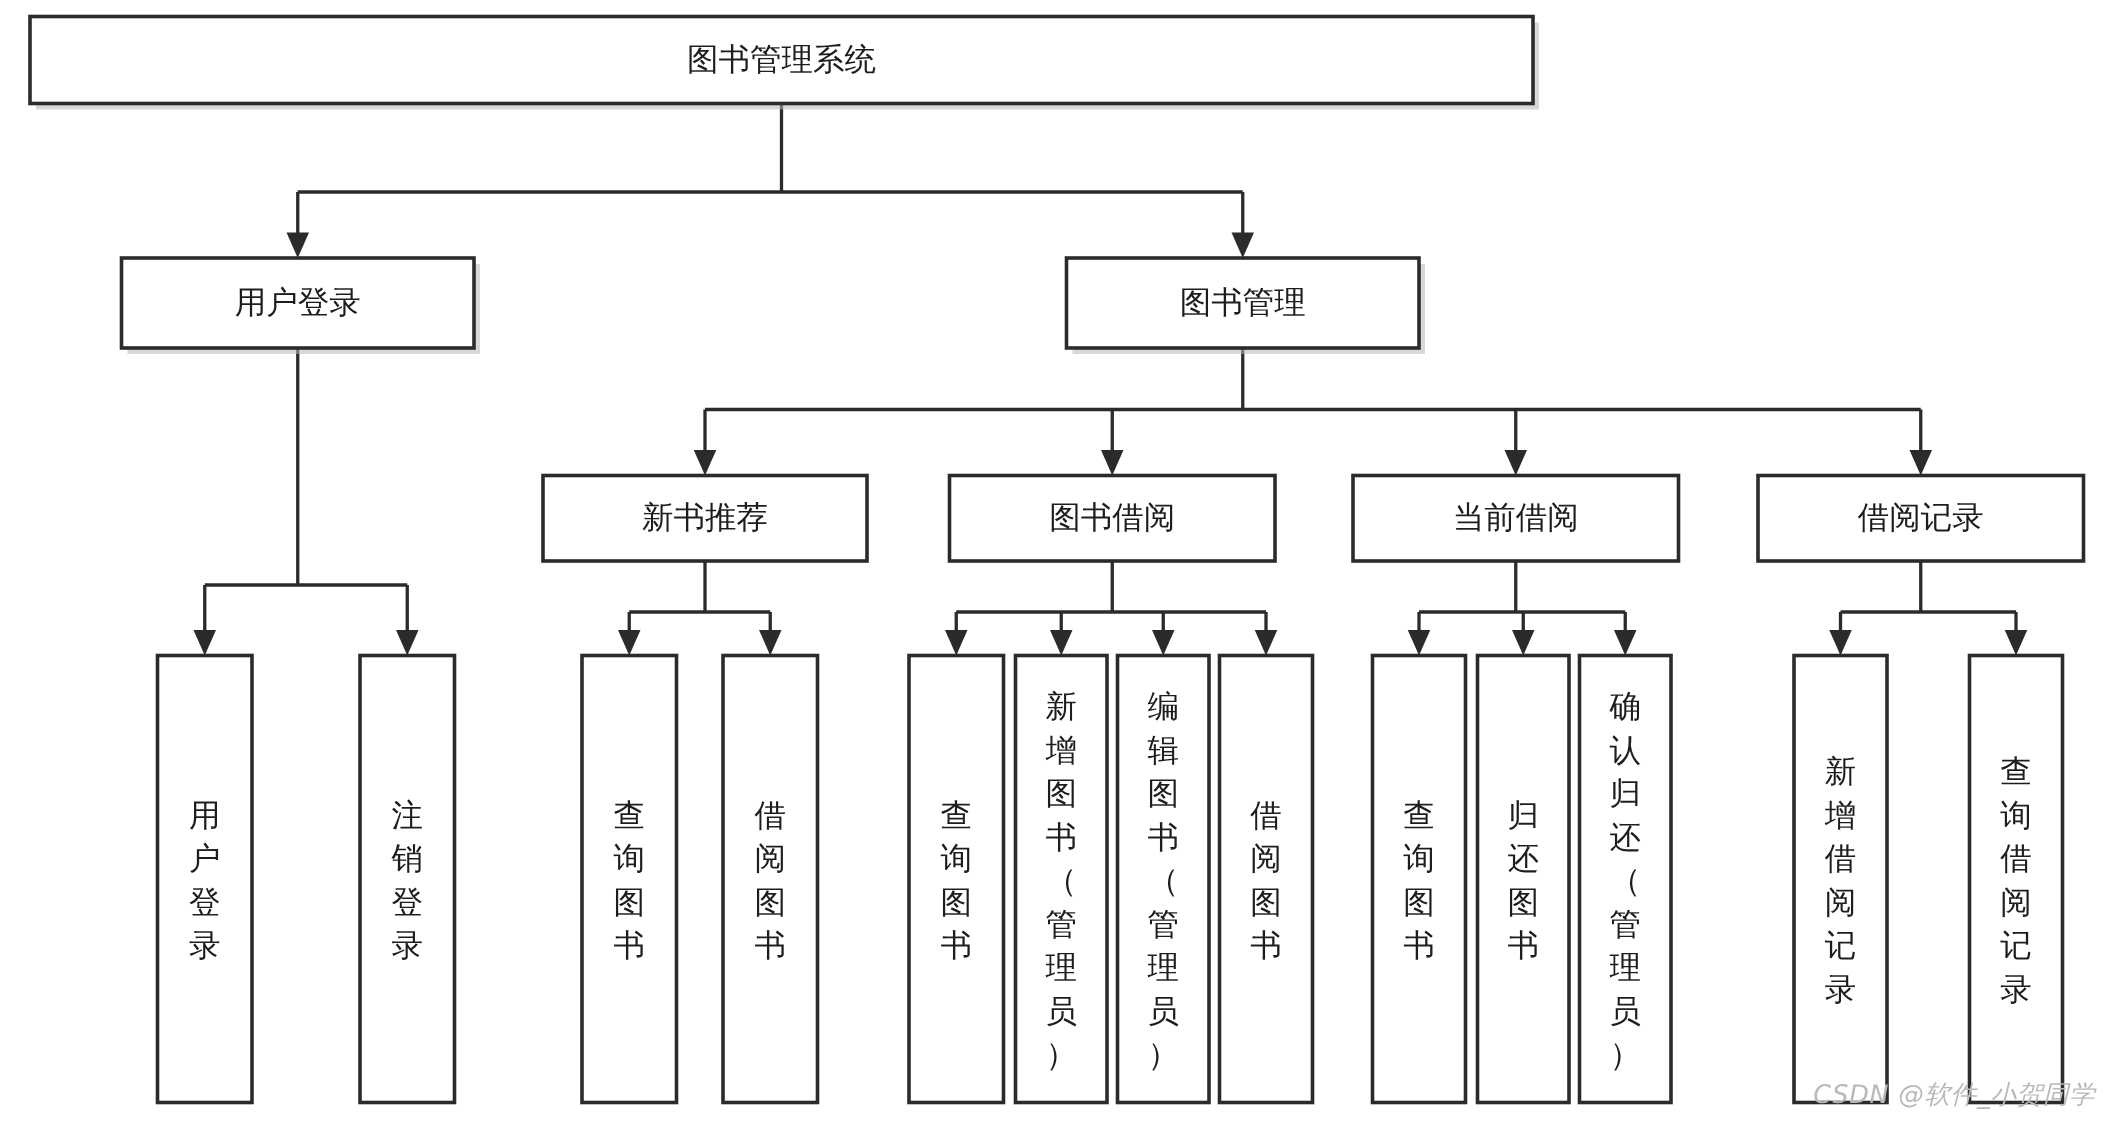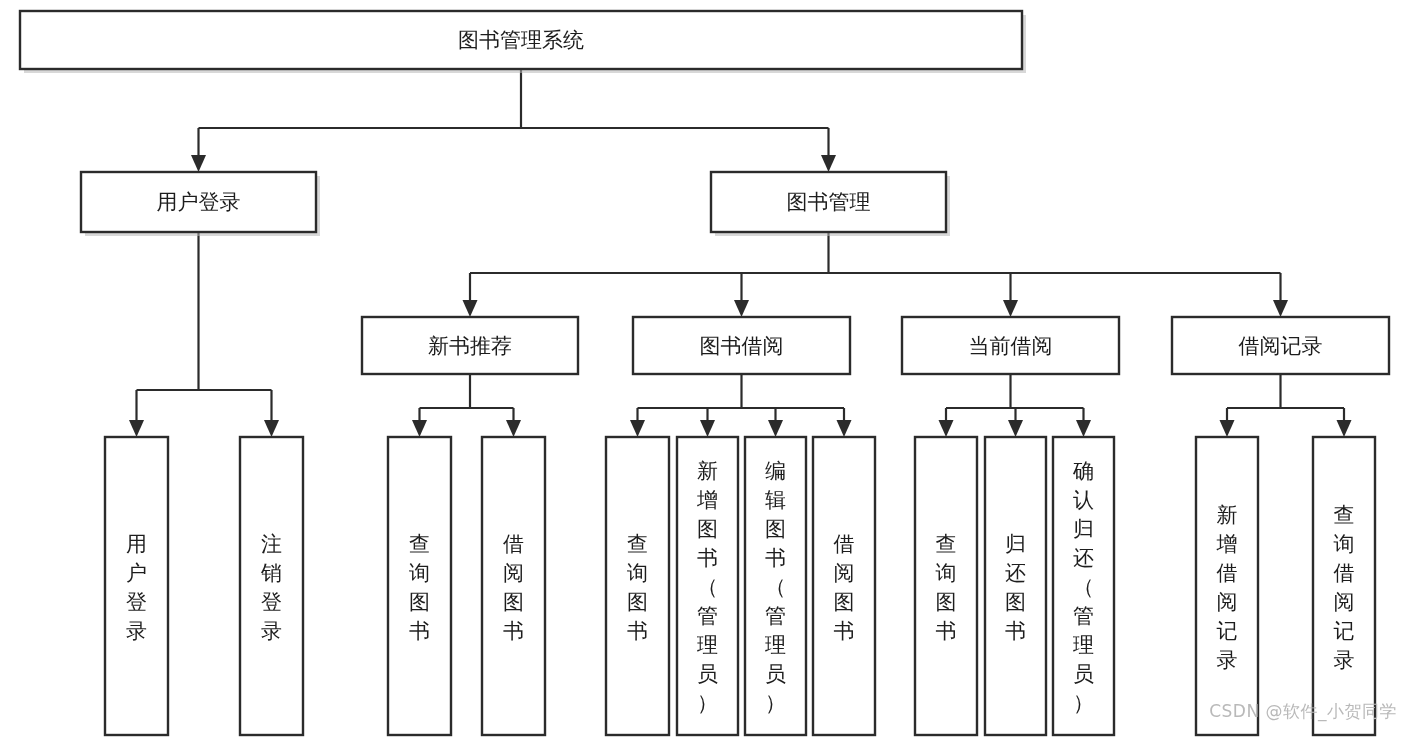--- a/index.html
+++ b/index.html
@@ -48,26 +48,27 @@
   }
   .node-label-vertical {
     font-family: "DejaVu Sans", "Liberation Sans", sans-serif;
     fill: #1d1d1d;
     font-size: 21px;
     text-anchor: middle;
   }
   .watermark {
     position: absolute;
     right: 8px;
-    bottom: 24px;
+    bottom: 6px;
     font-family: "DejaVu Sans", "Liberation Sans", sans-serif;
     font-size: 17px;
     color: #b9b9b9;
     white-space: nowrap;
     letter-spacing: 0.5px;
+    font-style: italic;
   }
 </style>
 </head>
 <body>
 
 <div id="diagram-root">
   <svg id="diagram-svg" width="1405" height="747" viewBox="0 0 1405 747" xmlns="http://www.w3.org/2000/svg">
     <g id="connector-layer">
         <g>
           <line x1="521" y1="69" x2="521" y2="128" class="connector"></line>

